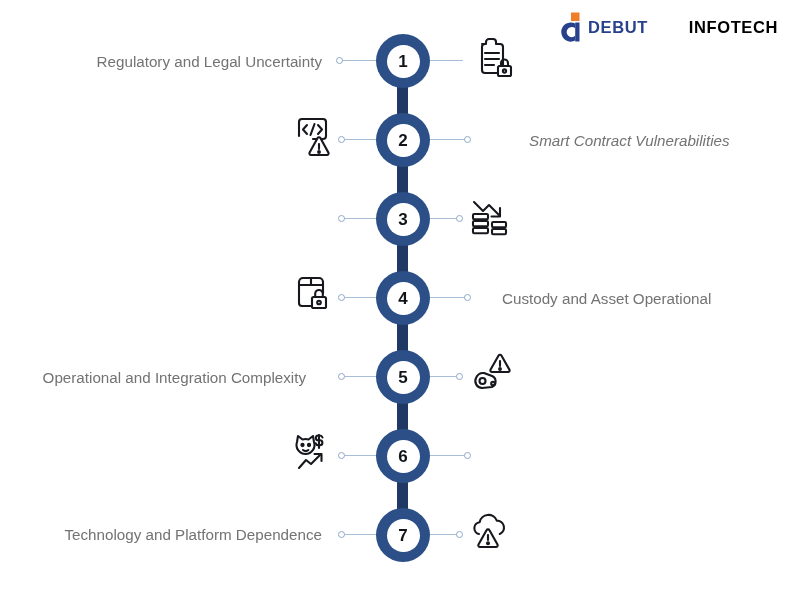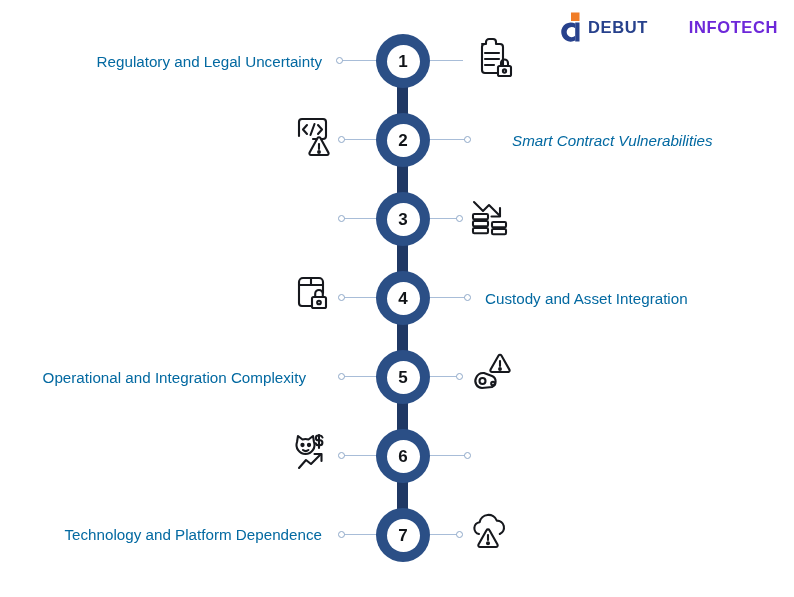--- a/index.html
+++ b/index.html
@@ -14,21 +14,21 @@
 
   
   .logo { position:absolute; top:12px; right:16px; display:flex; align-items:center; gap:7px; }
   .logo-mark { width:26px; height:30px; position:relative; }
   .logo-text { display:flex; align-items:baseline; gap:1px; }
   .logo-debut {
     font-size:16.5px; font-weight:bold; color:#27418c;
     letter-spacing:0.6px;
   }
   .logo-infotech {
-    font-size:16.5px; font-weight:bold; color:#6d28d9;
+    font-size:16.5px; font-weight:bold; color:#000000;
     letter-spacing:0.6px;
     padding-left:40px;
   }
 
   
   .spine-seg {
     position:absolute; left:397px; width:11px;
     background:#1f3864;
   }
 
@@ -54,22 +54,22 @@
   .leader {
     position:absolute; height:1.4px; background:#a8bdd8; z-index:2;
   }
   .marker {
     position:absolute; width:7px; height:7px; border-radius:50%;
     background:#ffffff; border:1.4px solid #8fa9c9; z-index:3;
   }
 
   
   .label {
-    position:absolute; font-size:15.2px; color:#0369a1;
-    white-space:nowrap; line-height:1;
+    position:absolute; font-size:15.2px; color:#737373;
+    white-space:nowrap; line-height:1;margin-left:17px;
   }
   .label.left  { text-align:right; }
   .label.right { text-align:left; }
 
   
   .icon { position:absolute; z-index:4; }
   .icon svg { display:block; }
 </style>
 </head>
 <body>
@@ -163,21 +163,21 @@
 
   <div class="leader" style="top:297px; left:340px; width:58px;"></div>
   <div class="marker" style="top:294px; left:338px;"></div>
   <div class="leader" style="top:297px; left:408px; width:58px;"></div>
   <div class="marker" style="top:294px; left:464px;"></div>
   <div class="node" style="top:271px; left:376px;">
     <div class="node-inner">
       <span class="node-num">4</span>
     </div>
   </div>
-  <div class="label right" style="top:291px; left:485px;">Custody and Asset Integration</div>
+  <div class="label right" style="top:291px; left:485px;">Custody and Asset Operational</div>
   <div class="icon" style="top:268px; left:290px;">
     <svg width="48" height="48" viewBox="0 0 48 48" fill="none" stroke="#16181d" stroke-width="2.1" stroke-linecap="round" stroke-linejoin="round">
       <path d="M9 14 a4 4 0 0 1 4 -4 h16 a4 4 0 0 1 4 4 v3 h-24 z"></path>
       <path d="M9 17 v18 a3 3 0 0 0 3 3 h11"></path>
       <path d="M33 17 v8"></path>
       <line x1="21" y1="10" x2="21" y2="17"></line>
       <rect x="22" y="29" width="14" height="11" rx="1.6" fill="#ffffff"></rect>
       <path d="M25.2 29 v-3.2 a3.8 3.8 0 0 1 7.6 0 v3.2"></path>
       <circle cx="29" cy="34.5" r="1.8"></circle>
     </svg>

